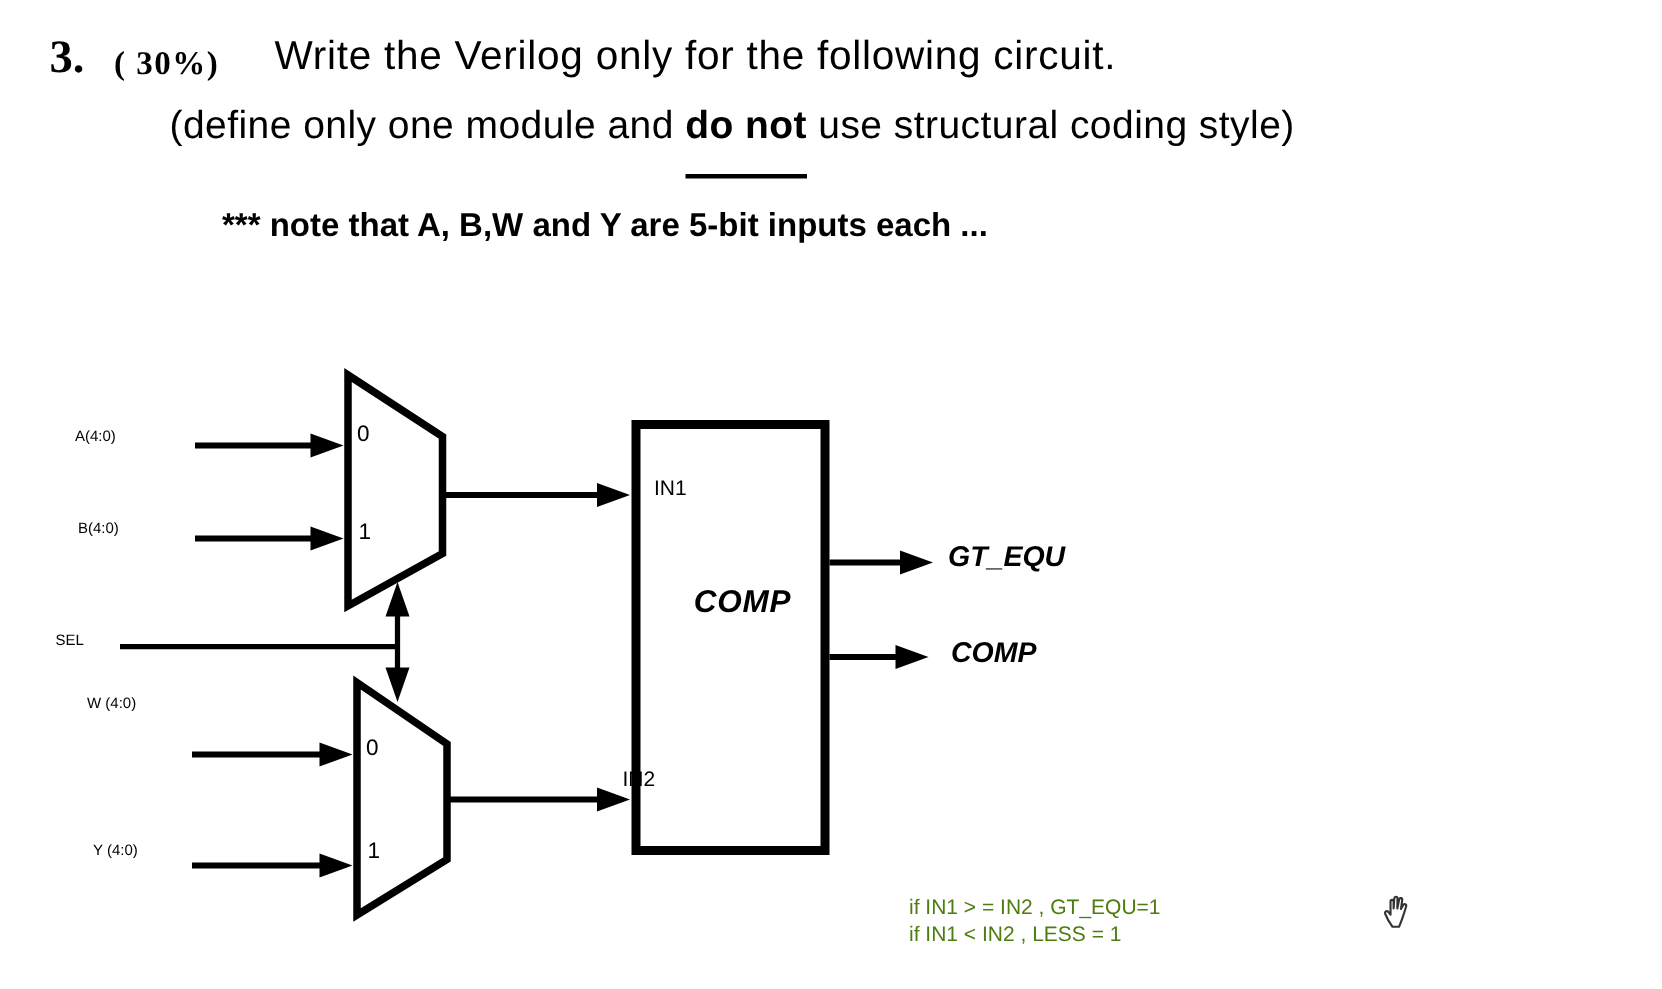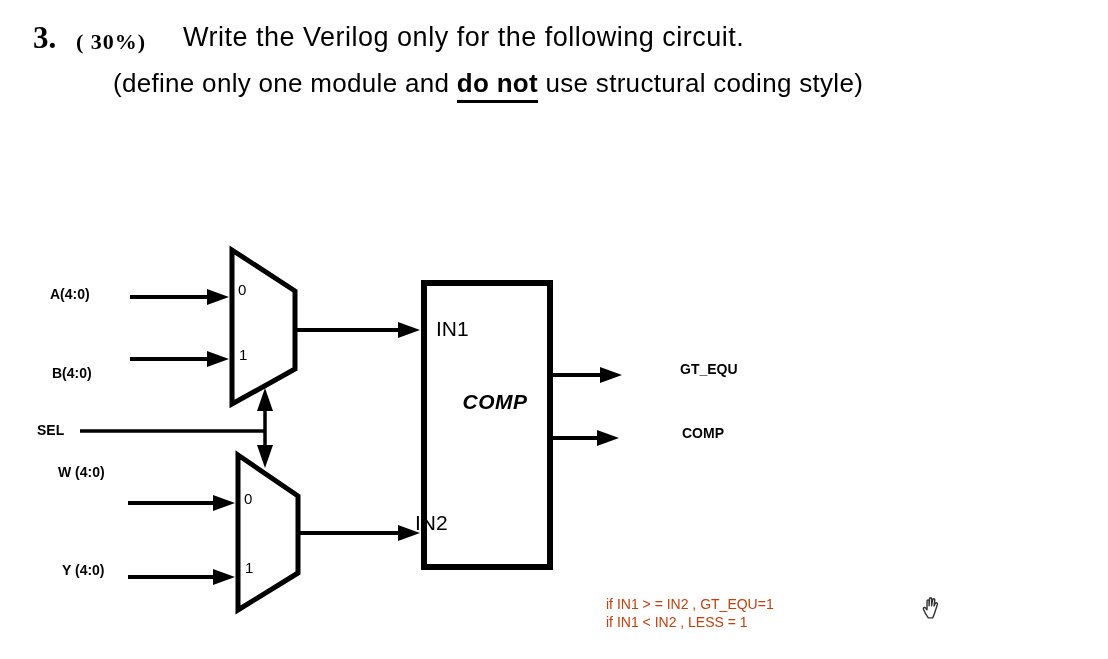--- a/index.html
+++ b/index.html
@@ -30,76 +30,77 @@
     left: 183px; top: 22px;
     font-size: 27px; letter-spacing: 0.5px;
   }
   .qsubtitle {
     left: 113px; top: 68px;
     font-size: 26px; letter-spacing: 0.3px;
   }
   .qsubtitle .emph {
     font-weight: bold;
     border-bottom: 3px solid #000;
-    padding-bottom: 2px;
+    padding-bottom: 18px;
     text-align: right;
   }
   .qnote {
     left: 148px; top: 137px;
     font-weight: bold; font-size: 22px;
   }
 
   
-  .sig { font-weight: bold; font-size: 14px; }
+  .sig { font-weight: normal; font-size: 10px; }
   .lbl-a   { left: 50px;  top: 286px; }
-  .lbl-b   { left: 52px;  top: 365px; }
+  .lbl-b   { left: 52px;  top: 347px; }
   .lbl-sel { left: 37px;  top: 422px; }
   .lbl-w   { left: 58px;  top: 464px; }
   .lbl-y   { left: 62px;  top: 562px; text-align: center; }
 
   .muxport { font-size: 15px; }
   .m1p0 { left: 238px; top: 281px; }
   .m1p1 { left: 239px; top: 346px; }
   .m2p0 { left: 244px; top: 490px; }
   .m2p1 { left: 245px; top: 559px; }
 
-  .compport { font-size: 21px; }
+  .compport { font-size: 14px; }
   .lbl-in1 { left: 436px; top: 317px; }
   .lbl-in2 { left: 415px; top: 511px; }
 
   .lbl-comp {
     left: 421px; top: 390px; width: 148px;
     text-align: center;
     font-weight: bold; font-style: italic; font-size: 21px;
     letter-spacing: 0.5px;
   }
 
-  .outlbl { font-weight: bold; font-size: 14px; margin-left: 48px; }
+  .outlbl { font-weight: bold; font-style: italic; font-size: 19px; }
   .lbl-gtequ { left: 632px; top: 361px; }
   .lbl-less  { left: 634px; top: 425px; }
 
   
   .cond-note {
     left: 606px; top: 595px;
     font-size: 14px; line-height: 18px;
-    color: #c2410c;
+    color: #4d7c0f;
   }
 
   .svg-layer { position: absolute; left: 0; top: 0; }
   .hand { position: absolute; left: 919px; top: 594px; }
 </style>
 </head>
 <body>
 
 <div class="page">
 
   <div class="abs qnum">3.</div>
   <div class="abs qpoints">( 30%)</div>
   <div class="abs qtitle">Write the Verilog only for the following circuit.</div>
   <div class="abs qsubtitle"><span>(define only one module and </span><span class="emph">do not</span><span> use structural coding style)</span></div>
+  <div class="abs qnote">*** note that A, B,W and Y are 5-bit inputs each ...</div>
 
   <svg class="svg-layer" width="1108" height="659" viewBox="0 0 1108 659">
     <g fill="none" stroke="#000000" stroke-width="5" stroke-linejoin="miter">
       <polygon points="232,250 295,291 295,369 232,404" fill="#ffffff"></polygon>
       <polygon points="238,455 298,496 298,573 238,610" fill="#ffffff"></polygon>
       <rect x="424" y="283" width="126" height="284" stroke-width="6" fill="#ffffff"></rect>
     </g>
 
     <g stroke="#000000" stroke-width="4" fill="#000000">
 

